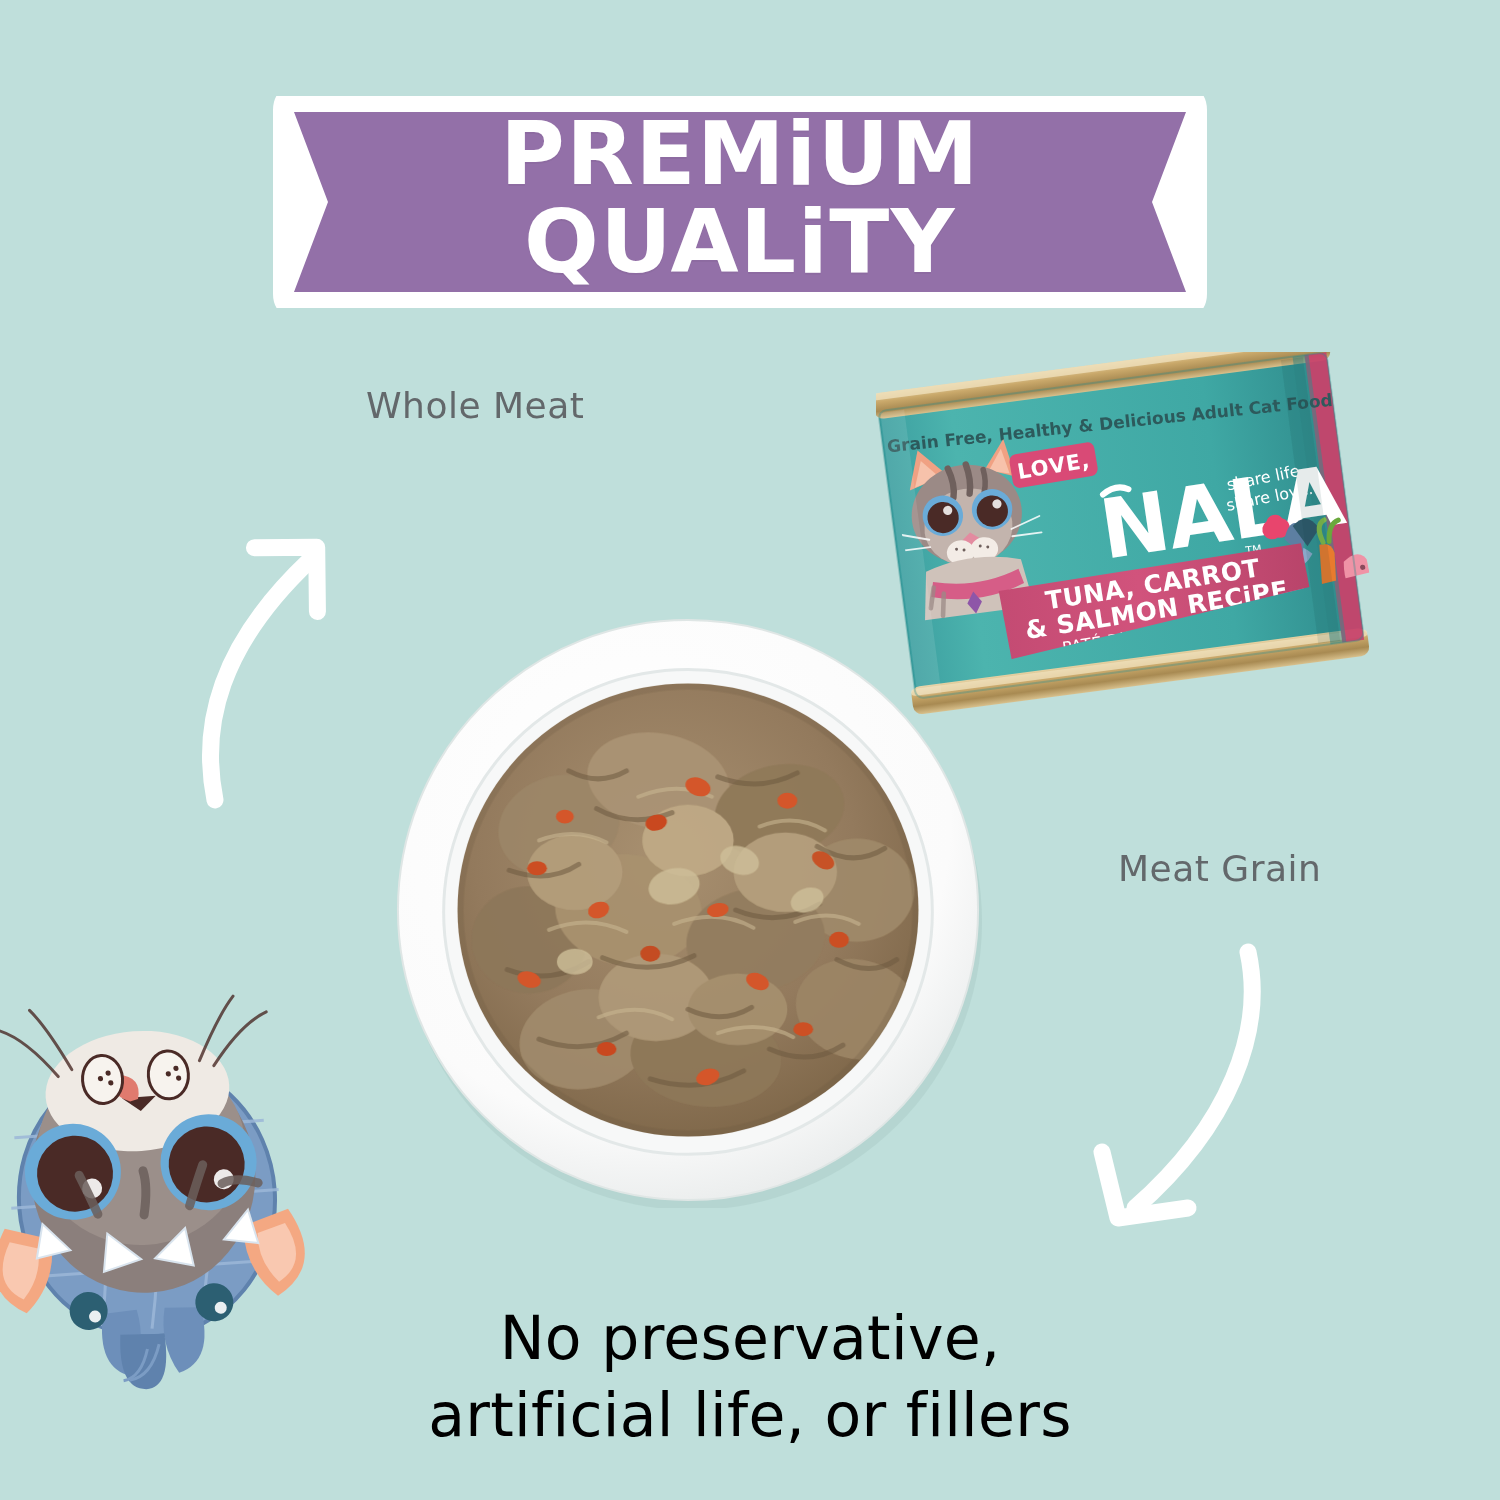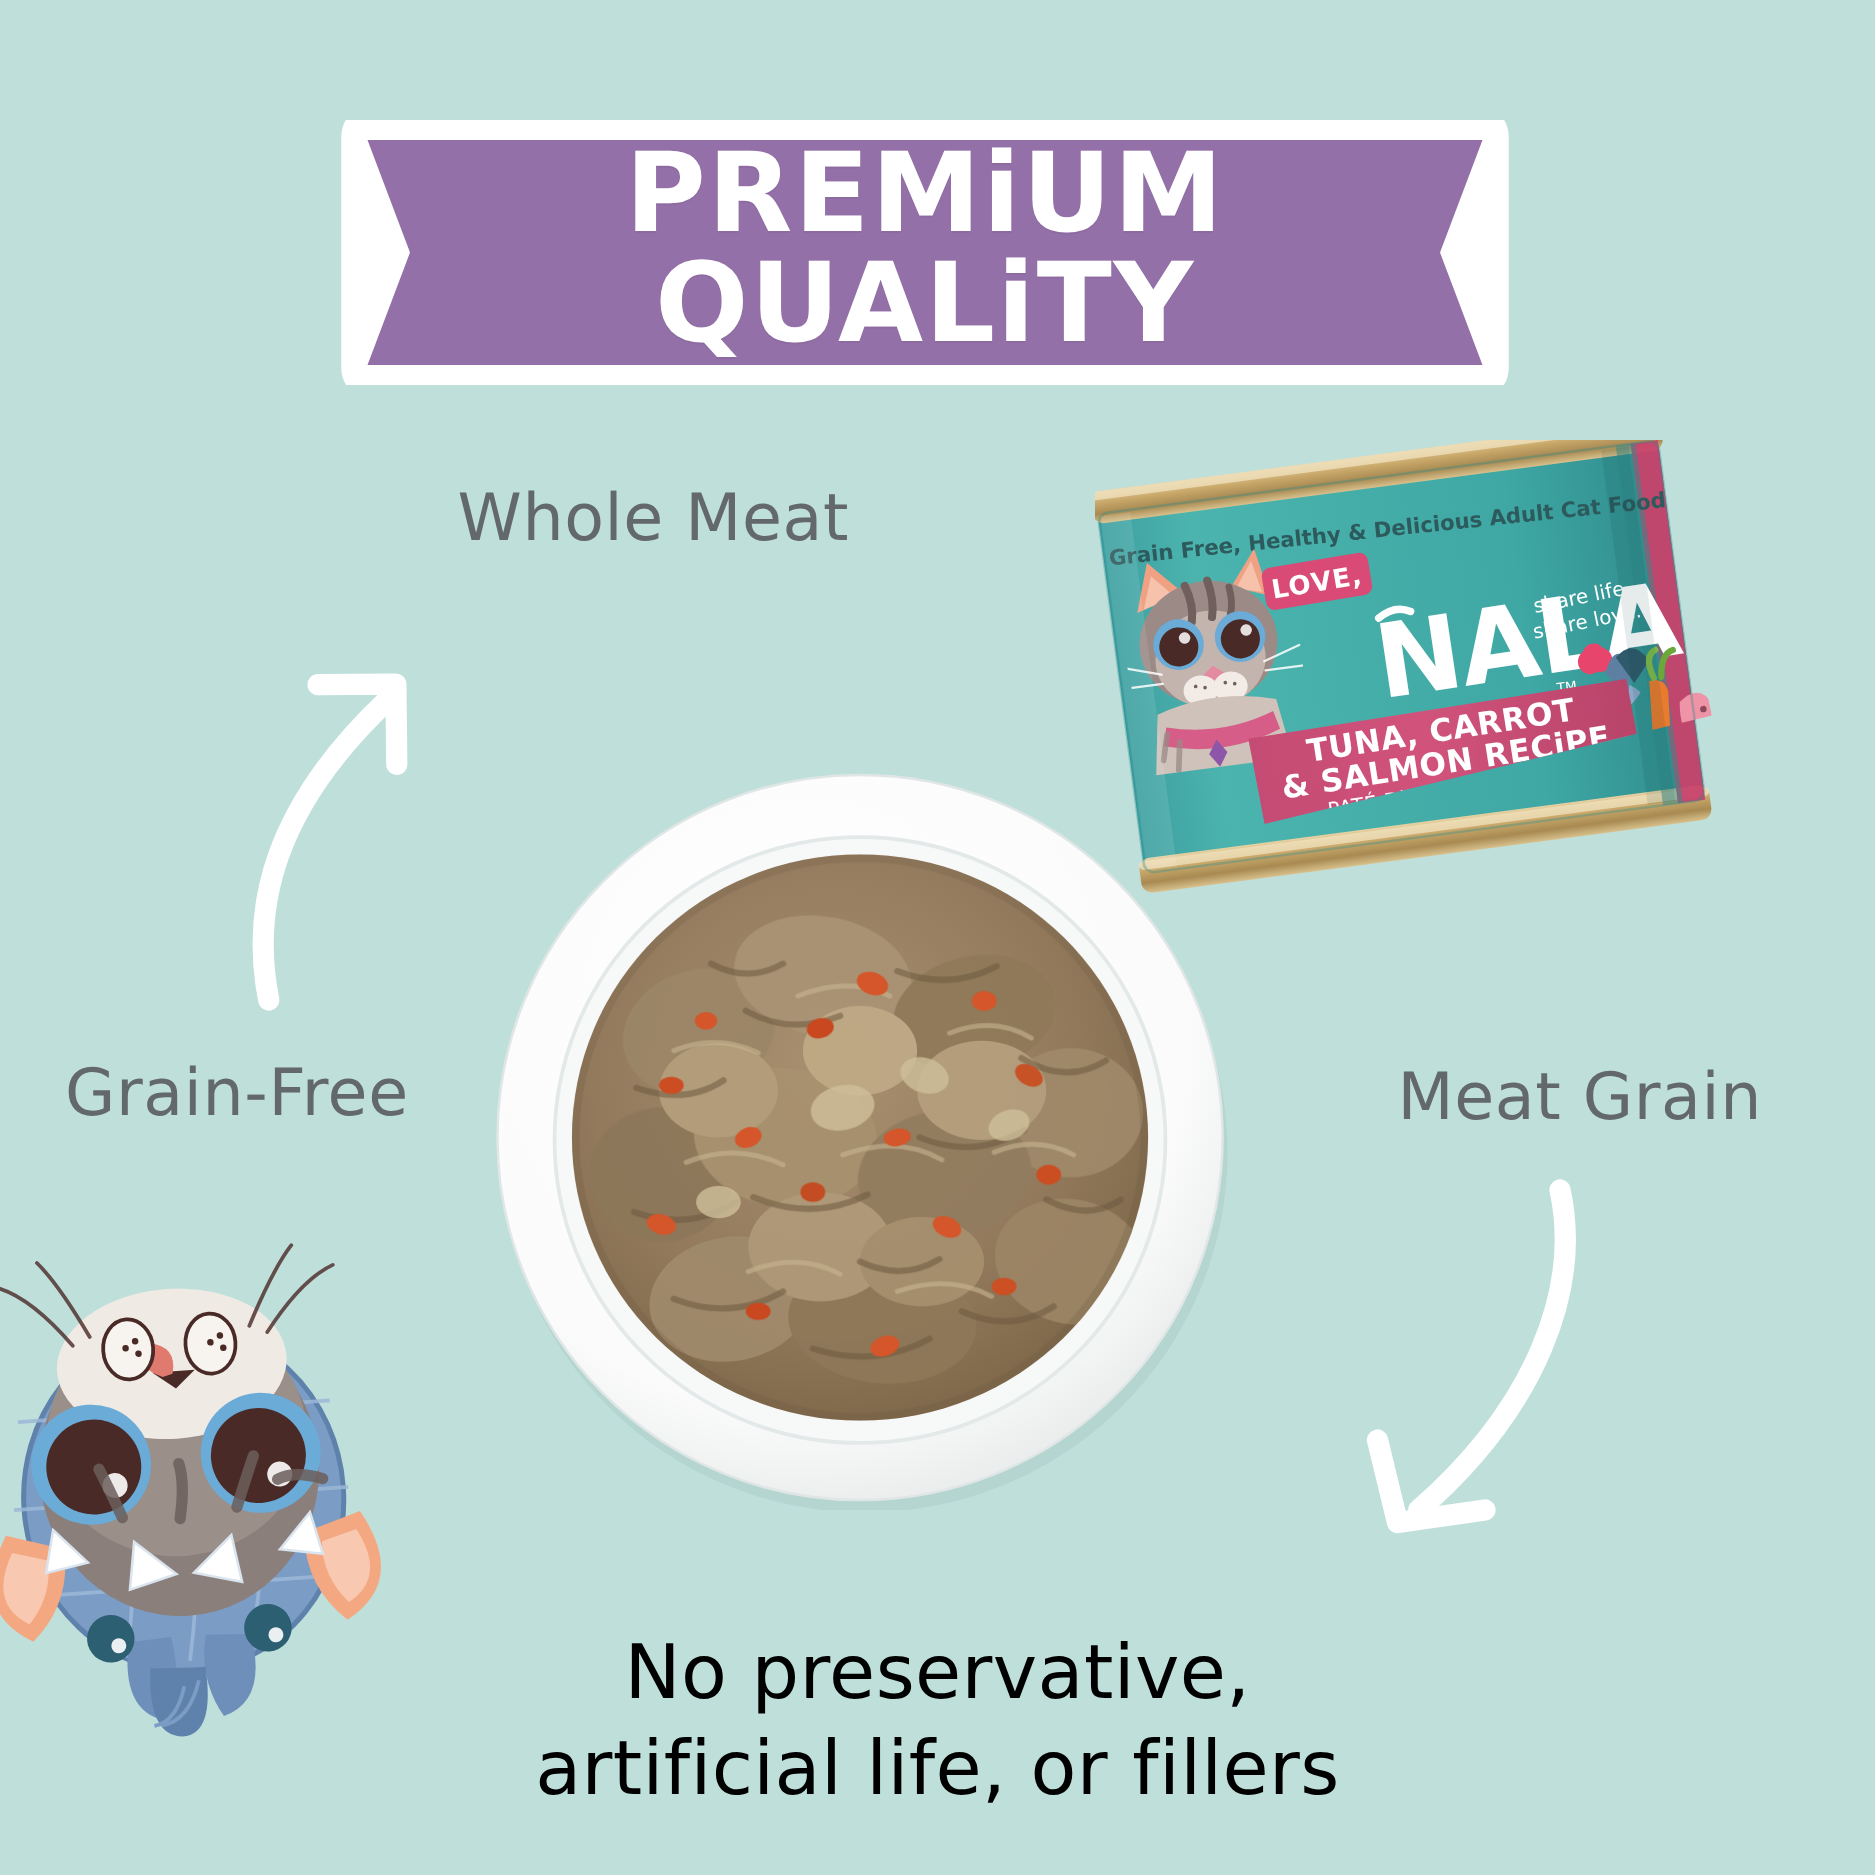--- a/index.html
+++ b/index.html
@@ -44,21 +44,21 @@
     text-shadow: 0 2px 0 rgba(0,0,0,0.04);
     z-index: 3;
     pointer-events: none;
   }
 
   
   .flabel {
     position: absolute;
     color: #63686b;
     font-family: "DejaVu Sans", sans-serif;
-    font-size: 52px;
+    font-size: 36px;
     font-weight: normal;
     letter-spacing: 0.5px;
     white-space: nowrap;
   }
   #label-whole-meat { left: 366px; top: 385px; }
   #label-grain-free { left: 52px;  top: 845px; }
   #label-meat-first { left: 1118px; top: 848px; }
 
   .fblock {
     position: absolute;
@@ -137,21 +137,20 @@
       <path d="M 56 16
                L 880 16
                L 880 196
                L 56 196
                Z" fill="#9370a8"></path>
     </svg>
     <div class="banner-text">PREMiUM QUALiTY</div>
   </div>
 
   <div class="flabel" id="label-whole-meat">Whole Meat</div>
-  <div class="flabel" id="label-grain-free">Grain-Free</div>
   <div class="flabel" id="label-meat-first">Meat Grain</div>
 
   <div class="fblock">
     <div>No preservative,</div>
     <div>artificial life, or fillers</div>
   </div>
 
   <svg class="arrow-svg" id="arrow-up" viewBox="0 0 260 310">
     <path d="M 55 300 C 40 225, 60 145, 150 60" stroke="#ffffff" stroke-width="17" fill="none" stroke-linecap="round"></path>
     <path d="M 96 42 L 158 48 L 152 112" stroke="#ffffff" stroke-width="17" fill="none" stroke-linecap="round" stroke-linejoin="round" transform="rotate(-6 150 60)"></path>

